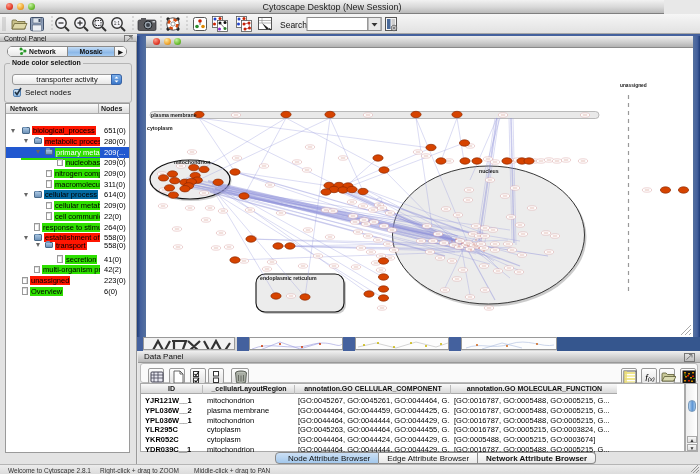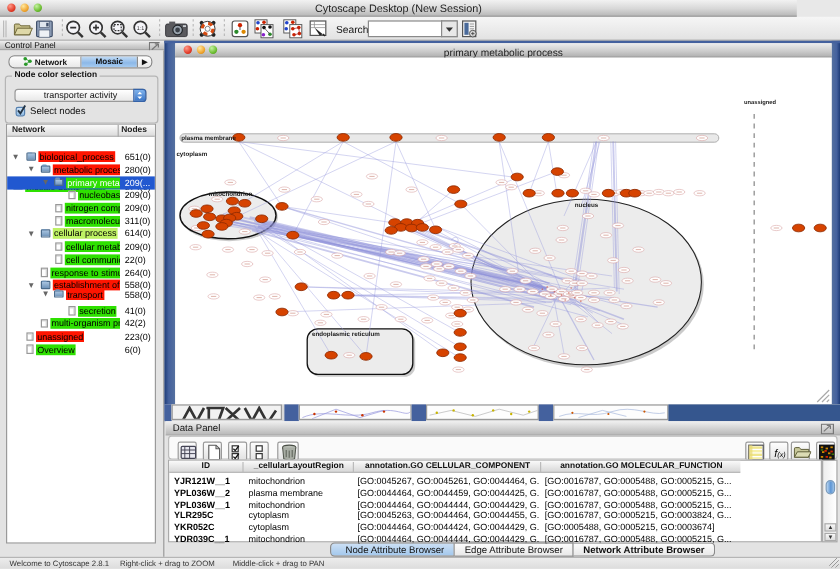--- a/index.html
+++ b/index.html
@@ -263,21 +263,21 @@
         <span class="tval">209(0)</span>
       </div>
 <div class="abs trow" style="top:75.2px;">
         <span class="file" style="left:40px"></span>
         <span class="tlab" style="left:48px;background:#2ee000;color:#000;max-width:46px;overflow:hidden;display:inline-block">macromolecule</span>
         <span class="tval">311(0)</span>
       </div>
 <div class="abs trow" style="top:85.9px;">
         <span class="arrow" style="left:18px"></span>
         <span class="fold" style="left:28px"></span>
-        <span class="tlab" style="left:38px;background:#bef264;color:#000;max-width:56px;overflow:hidden;display:inline-block">cellular process</span>
+        <span class="tlab" style="left:38px;background:#0369a1;color:#000;max-width:56px;overflow:hidden;display:inline-block">cellular process</span>
         <span class="tval">614(0)</span>
       </div>
 <div class="abs trow" style="top:96.6px;">
         <span class="file" style="left:40px"></span>
         <span class="tlab" style="left:48px;background:#2ee000;color:#000;max-width:46px;overflow:hidden;display:inline-block">cellular metabo</span>
         <span class="tval">209(0)</span>
       </div>
 <div class="abs trow" style="top:107.3px;">
         <span class="file" style="left:40px"></span>
         <span class="tlab" style="left:48px;background:#2ee000;color:#000;max-width:46px;overflow:hidden;display:inline-block">cell communicat</span>
@@ -320,21 +320,20 @@
         <span class="tlab" style="left:24px;background:#2ee000;color:#000;max-width:70px;overflow:hidden;display:inline-block">Overview</span>
         <span class="tval">6(0)</span>
       </div>
   </div>
 </div>
 
 <div class="abs nf-bl"></div>
 <div class="abs nf-br"></div>
 <div class="abs nf-bt"></div>
 <div class="abs nf-title">
-  <div class="abs" style="left:0;right:0;top:2.5px;text-align:center;font-size:8.5px;color:#222;">primary metabolic process</div>
   <div class="abs tl r" style="left:7px"></div>
     <div class="abs tl y" style="left:17.5px"></div>
     <div class="abs tl g" style="left:28px"></div>
 </div>
 <div class="abs nf-canvas">
     <svg width="548" height="289" viewBox="0 0 548 289" style="position:absolute;left:0;top:0">
       <ellipse cx="344.0" cy="189" rx="96.5" ry="69.5" fill="#b5b5b5" opacity="0.7"></ellipse>
       <ellipse cx="342.5" cy="187" rx="96" ry="69" fill="#ececec" stroke="#222" stroke-width="0.9"></ellipse>
       <ellipse cx="45" cy="133.0" rx="40.5" ry="20" fill="#b5b5b5" opacity="0.7"></ellipse>
       <ellipse cx="44" cy="131.5" rx="40" ry="19.5" fill="#ececec" stroke="#111" stroke-width="1.2"></ellipse>

